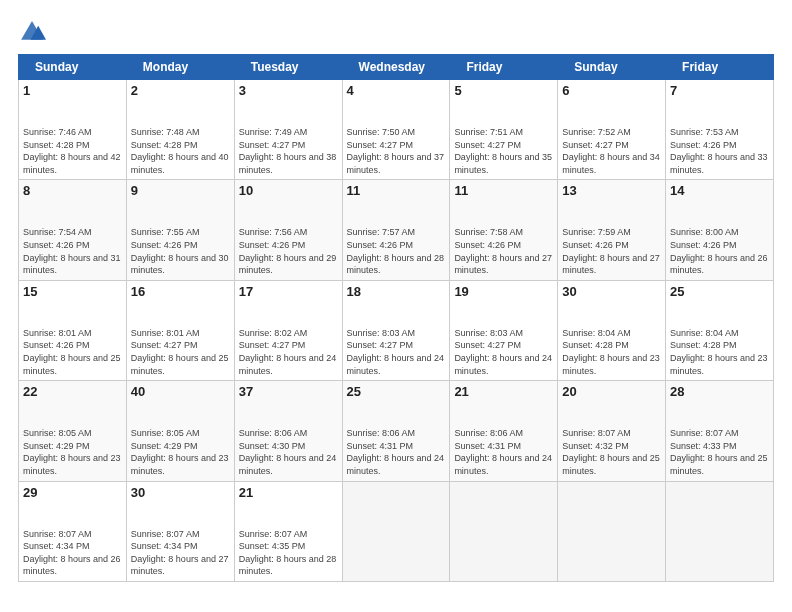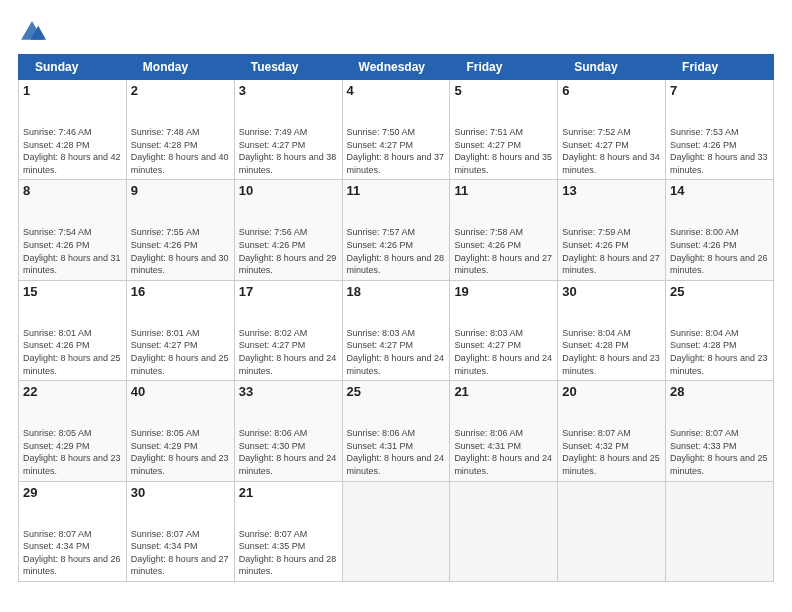--- a/index.html
+++ b/index.html
@@ -316,21 +316,21 @@
           </td>
           <td>
             <span class="day-num">40</span>
         <div class="day-info">
           Sunrise: 8:05 AM<br>
           Sunset: 4:29 PM<br>
           Daylight: 8 hours and 23 minutes.
         </div>
           </td>
           <td>
-            <span class="day-num">33</span>
+            <span class="day-num">37</span>
         <div class="day-info">
           Sunrise: 8:06 AM<br>
           Sunset: 4:30 PM<br>
           Daylight: 8 hours and 24 minutes.
         </div>
           </td>
           <td>
             <span class="day-num">25</span>
         <div class="day-info">
           Sunrise: 8:06 AM<br>

